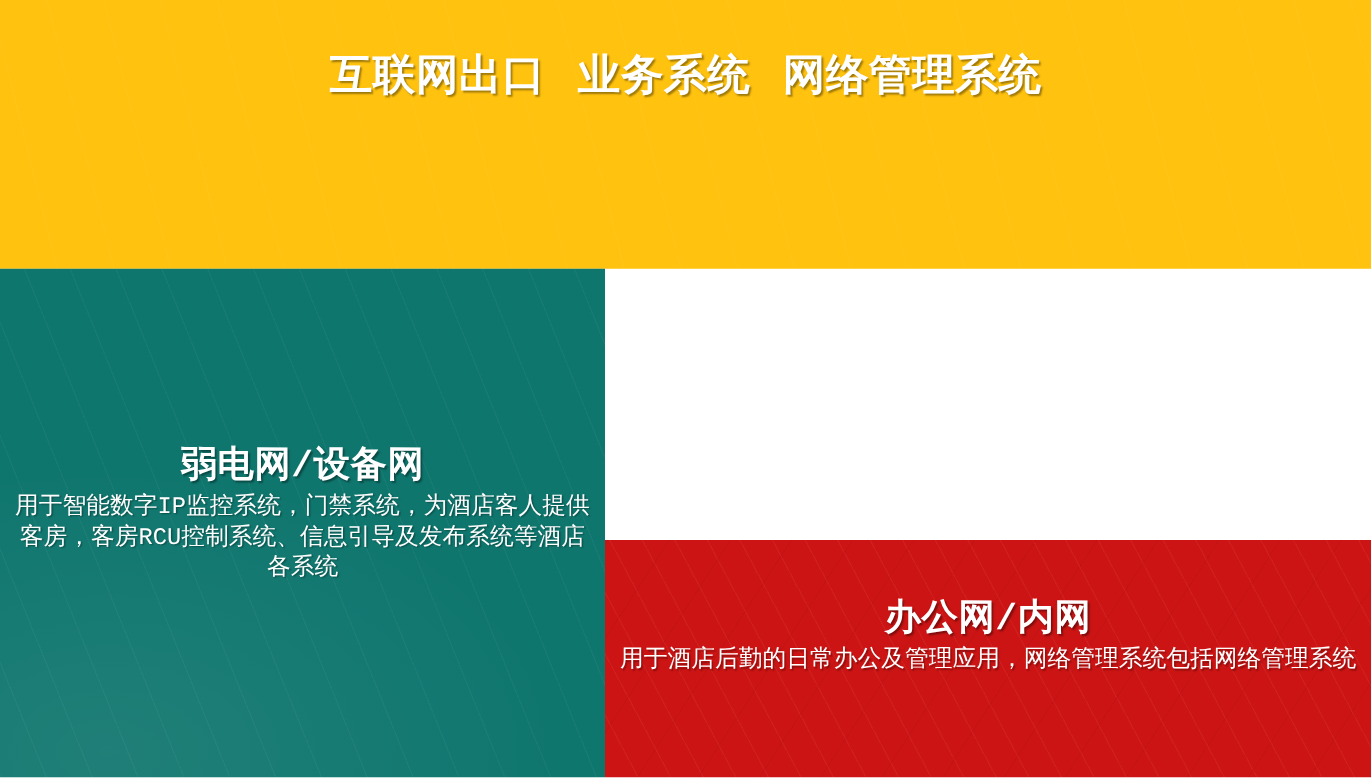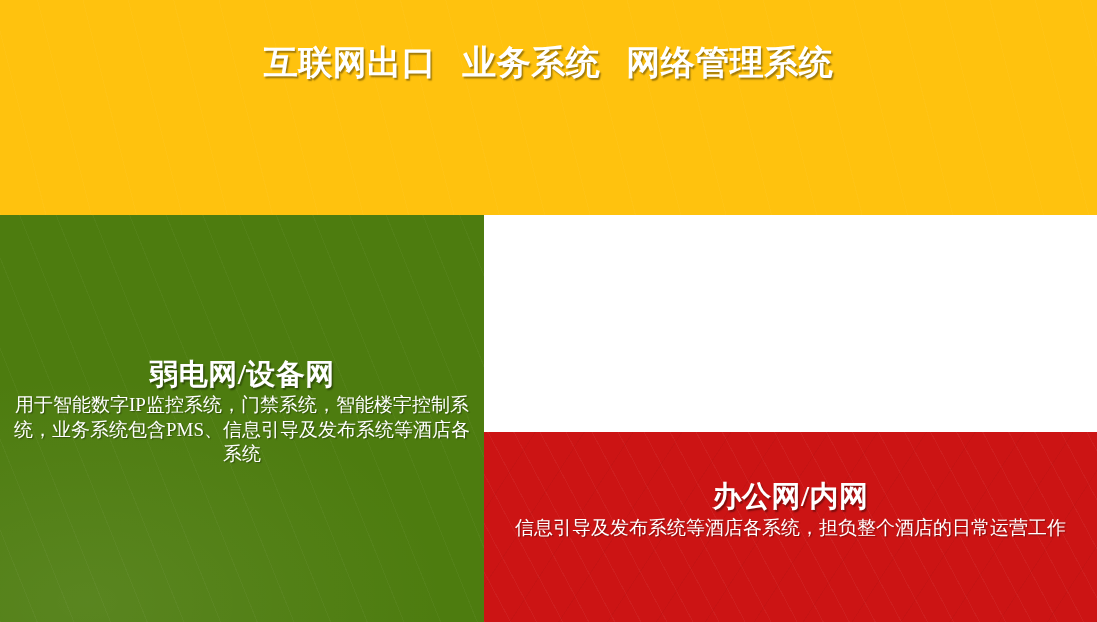--- a/index.html
+++ b/index.html
@@ -5,21 +5,21 @@
   html, body {
     margin: 0;
     padding: 0;
     background: #ffffff;
   }
   #stage {
     position: relative;
     width: 1097px;
     height: 622px;
     overflow: hidden;
-    font-family: Liberation Serif, serif;
+    font-family: Liberation Mono, monospace;
   }
 
   
   .panel {
     position: absolute;
     box-sizing: border-box;
     display: flex;
     flex-direction: column;
     justify-content: center;
     align-items: center;
@@ -134,30 +134,30 @@
 
 <div id="stage">
 
   <section class="panel" id="panel-internet" style="background:#FFC20E;">
     <div class="tex yellow"></div>
     <div class="panel-inner">
       <h1 class="panel-title"><span>互联网出口</span><span class="gap"></span><span>业务系统</span><span class="gap"></span><span>网络管理系统</span></h1>
     </div>
   </section>
 
-  <section class="panel" id="panel-weakcurrent" style="background:#4d7c0f;">
+  <section class="panel" id="panel-weakcurrent" style="background:#0f766e;">
     <div class="tex green"></div>
     <div class="panel-inner">
       <h2 class="panel-title">弱电网/设备网</h2>
-      <p class="panel-desc">用于智能数字IP监控系统，门禁系统，智能楼宇控制系统，业务系统包含PMS、信息引导及发布系统等酒店各系统</p>
+      <p class="panel-desc">用于智能数字IP监控系统，门禁系统，为酒店客人提供客房，客房RCU控制系统、信息引导及发布系统等酒店各系统</p>
     </div>
   </section>
 
 
   <section class="panel" id="panel-office" style="background:#CC1414;">
     <div class="tex red"></div>
     <div class="panel-inner">
       <h2 class="panel-title">办公网/内网</h2>
-      <p class="panel-desc">信息引导及发布系统等酒店各系统，担负整个酒店的日常运营工作</p>
+      <p class="panel-desc">用于酒店后勤的日常办公及管理应用，网络管理系统包括网络管理系统</p>
     </div>
   </section>
 
 </div>
 
 </body></html>

